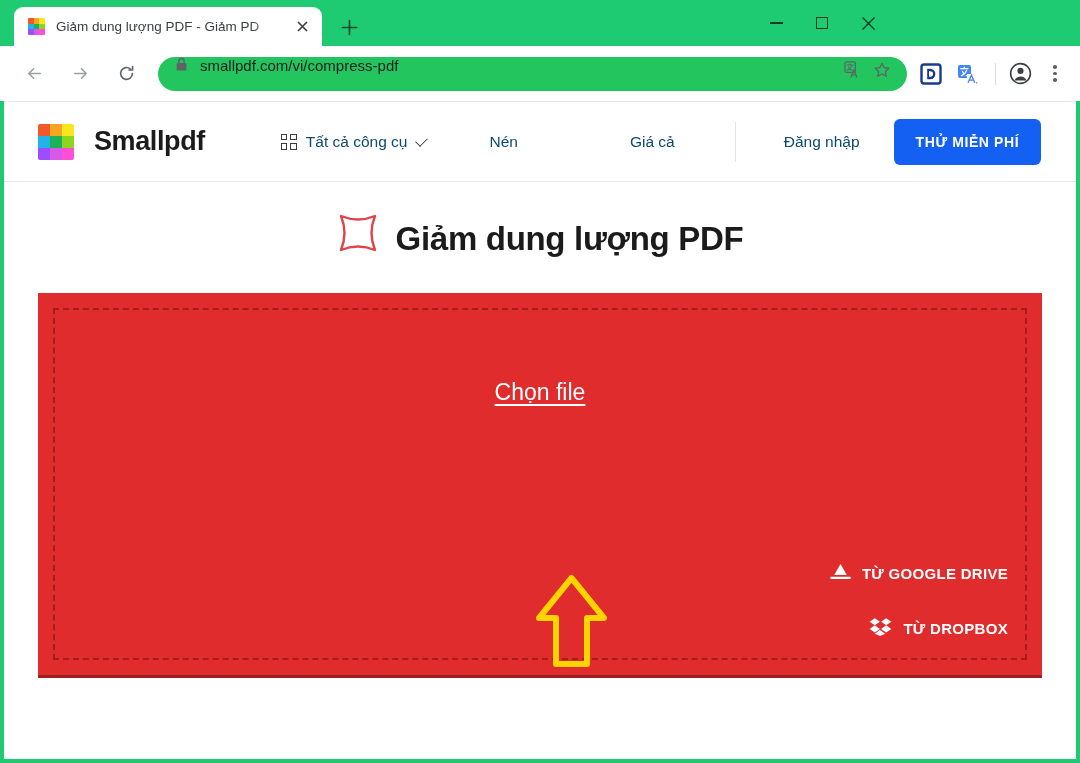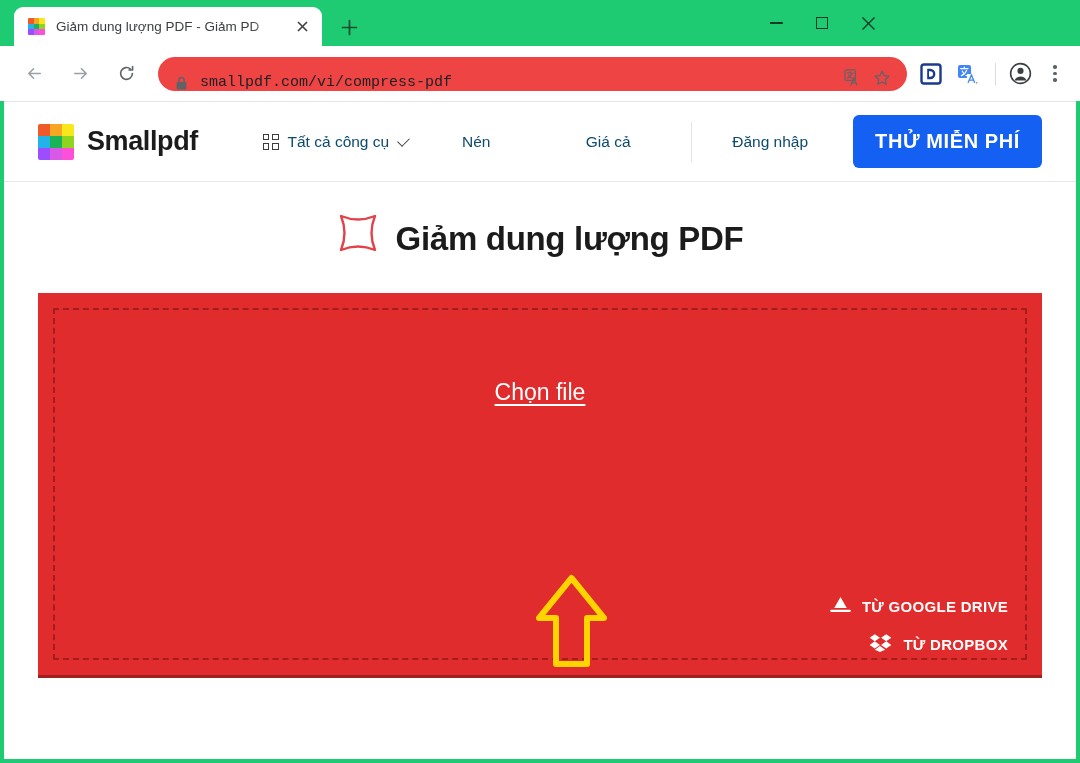--- a/index.html
+++ b/index.html
@@ -93,25 +93,24 @@
     margin-left: 6px;
     display: flex; align-items: center; justify-content: center;
     color: #9aa0a6;
   }
   .nav-btn.active { color: #5f6368; }
   .nav-btn:first-child { margin-left: 14px; }
   .omnibox {
     flex: 1 1 auto;
     height: 34px;
     margin: 0 8px 0 12px;
-    background: #ef4444;
+    background: #22c55e;
     border-radius: 17px;
-    display: flex; align-items: flex-end;
+    display: flex; align-items: flex-start;
     padding: 0 12px 0 17px;
-    font-family: Liberation Mono, monospace;
   }
   .lock { width: 13px; height: 15px; flex: 0 0 auto; }
   .url {
     margin-left: 12px;
     font-size: 15px;
     color: #202124;
     flex: 1 1 auto;
     white-space: nowrap;
   }
   .omni-icon {
@@ -150,21 +149,21 @@
   }
 
   
   .sitenav {
     position: relative;
     height: 80px;
     border-bottom: 1px solid #e8e8e8;
     display: flex; align-items: center;
     padding: 0 34px 0 34px;
   }
-  .brand { display: flex; align-items: center; gap: 13px; }
+  .brand { display: flex; align-items: center; gap: 20px; }
   .brand-logo {
     width: 36px; height: 36px;
     display: grid;
     grid-template-columns: repeat(3, 1fr);
     grid-template-rows: repeat(3, 1fr);
     border-radius: 2px;
     overflow: hidden;
   }
   .brand-logo i { display: block; }
   .brand-name {
@@ -189,24 +188,24 @@
     border-left: 1.6px solid #3c3c3c;
     border-bottom: 1.6px solid #3c3c3c;
     transform: rotate(-45deg);
     margin-bottom: 3px;
   }
   .nav-gap1 { width: 62px; }
   .nav-gap2 { width: 112px; }
   .nav-vsep { width: 1px; height: 40px; background: #e3e3e3; margin: 0 0 0 60px; }
   .nav-gap3 { width: 48px; }
   .cta {
-    margin-left: 45px;
+    margin-left: 34px;
     background: #1460f2;
     color: #ffffff;
-    font-size: 20px; font-weight: bold;
+    font-size: 14px; font-weight: bold;
     letter-spacing: 0.6px;
     border-radius: 6px;
     padding: 15px 22px;
     white-space: nowrap;
   }
 
   
   .hero { text-align: center; padding-top: 30px; }
   .hero-row {
     display: flex; align-items: flex-end; justify-content: center; gap: 17px;
@@ -282,22 +281,22 @@
   }
   .drop-link {
     margin-top: 8px;
     color: #ffffff;
     font-size: 23px;
     text-decoration: underline;
     text-underline-offset: 4px;
   }
   .cloud-links {
     position: absolute;
-    right: 34px; bottom: 20px;
-    display: flex; flex-direction: column; align-items: flex-end; gap: 16px;
+    right: 34px; bottom: 36px;
+    display: flex; flex-direction: column; align-items: flex-end; gap: 33px;
   }
   .cloud-link {
     display: flex; align-items: center; gap: 11px;
     color: #ffffff;
     font-size: 15px; font-weight: bold;
     letter-spacing: 0.3px;
     white-space: nowrap;
   }
   
   .arrow-annot {

